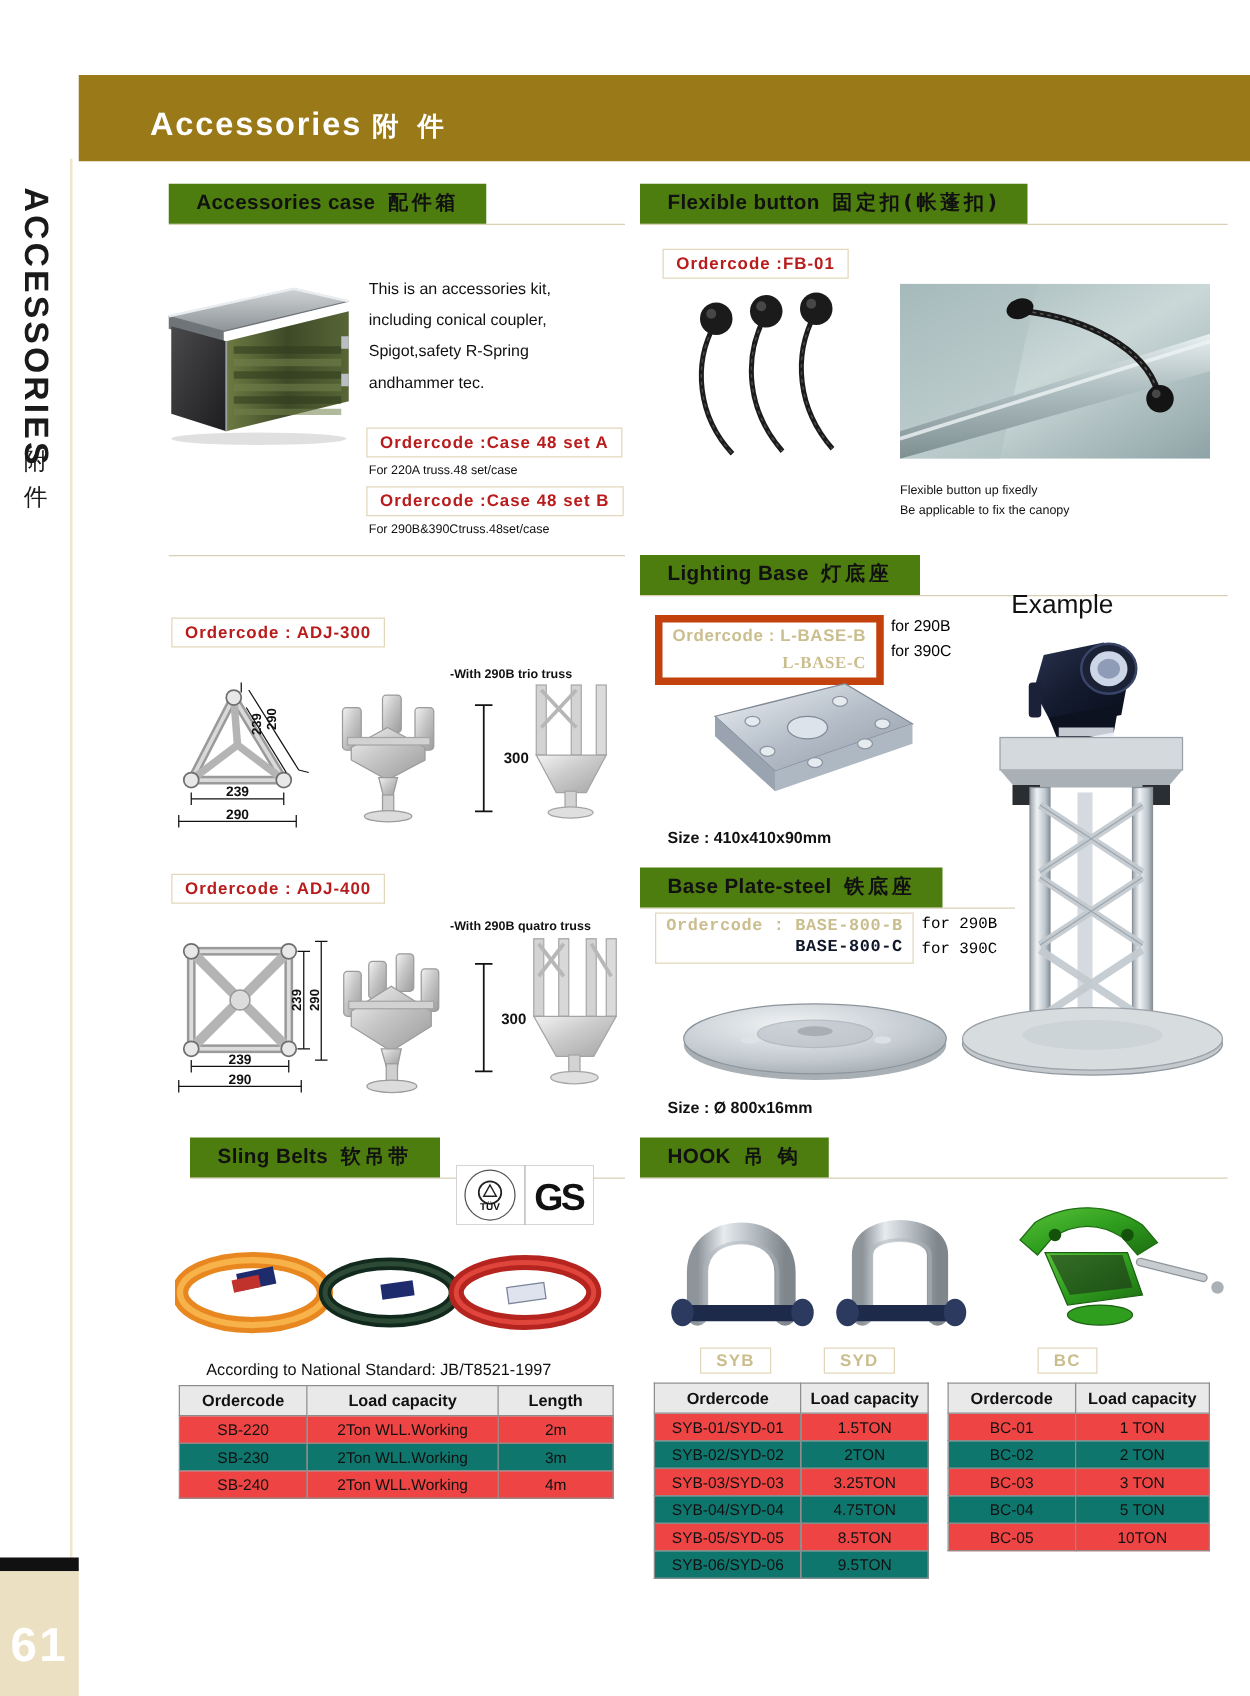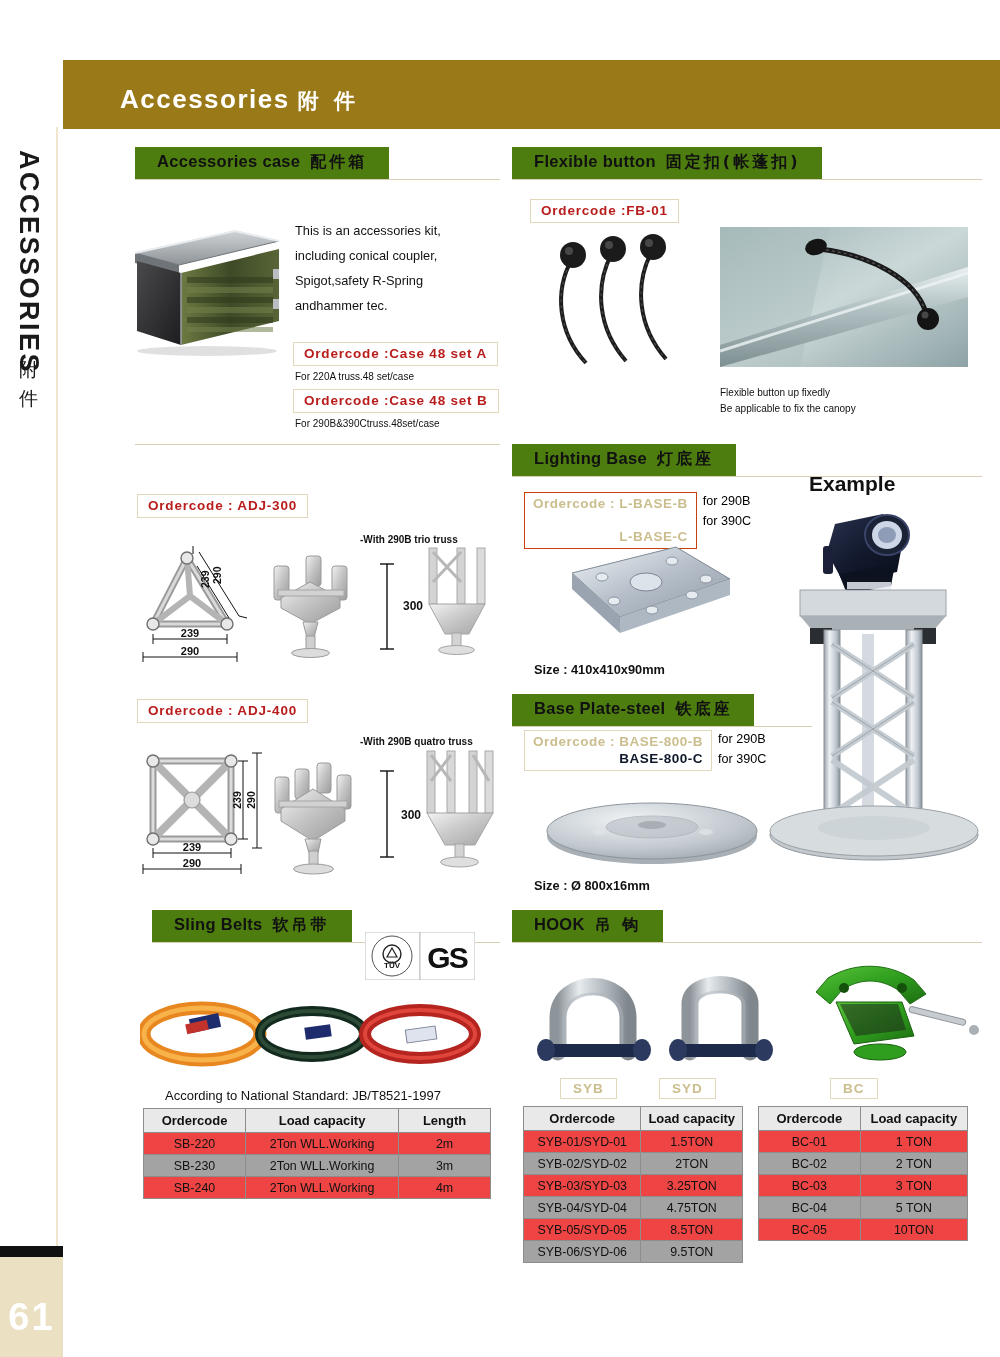--- a/index.html
+++ b/index.html
@@ -114,21 +114,21 @@
   table.spec { border-collapse: collapse; font-size: 12.4px; }
   table.spec th {
     background: #e9e9e9; color: #111; font-weight: bold;
     border: 1px solid #8d8d8d; padding: 4px 6px; text-align: center;
     font-size: 13px;
   }
   table.spec td {
     border: 1px solid #8d8d8d; padding: 3.5px 6px; text-align: center;
     background: #ef4444; color: #111;
   }
-  table.spec tr.alt td { background: #a3a3a3; }
+  table.spec tr.alt td { background: #0f766e; }
 
   
   .imgbox { position: relative; }
 
   .badge-sm {
     display:inline-block; border:1px solid #e2d7bb; color:#cbbe8e;
     font-weight:bold; font-size:13.5px; padding:2px 12px; letter-spacing:1px;
   }
 
   .dim-label { font-size: 10.5px; font-weight: bold; fill: #111; }
@@ -524,23 +524,23 @@
 
     <div style="position:absolute;left:0;top:315px;width:470px;">
       <div class="sec-head">
         <span class="en">Lighting Base</span><span class="cn">灯底座</span>
       </div>
       <div class="head-rule"></div>
 
       
       <div style="position:absolute;left:12px;top:48px;">
         <div style="display:flex;align-items:flex-start;">
-          <div style="border:1px solid #c2410c;padding:3px 8px 4px 8px;">
+          <div style="border:6px solid #c2410c;padding:3px 8px 4px 8px;">
             <div style="color:#cbbe8e;font-weight:bold;font-size:13.5px;letter-spacing:0.5px;white-space:nowrap;">Ordercode : L-BASE-B</div>
-            <div style="color:#cbbe8e;font-weight:bold;font-size:13.5px;letter-spacing:0.5px;text-align:right;white-space:nowrap;margin-top:18px;">L-BASE-C</div>
+            <div style="color:#cbbe8e;font-weight:bold;font-size:13.5px;letter-spacing:0.5px;text-align:right;white-space:nowrap;margin-top:6px;font-family:Liberation Serif, serif;">L-BASE-C</div>
           </div>
           <div style="margin-left:6px;font-size:12.6px;line-height:1.55;">
             <div>for 290B</div>
             <div>for 390C</div>
           </div>
         </div>
       </div>
 
       
       <div style="position:absolute;left:42px;top:95px;width:190px;height:115px;">
@@ -562,21 +562,21 @@
             <ellipse cx="152" cy="40" rx="6" ry="4"></ellipse>
             <ellipse cx="60" cy="62" rx="6" ry="4"></ellipse>
             <ellipse cx="98" cy="71" rx="6" ry="4"></ellipse>
             <ellipse cx="138" cy="56" rx="6" ry="4"></ellipse>
           </g>
         </svg>
       </div>
       <div class="small-txt" style="position:absolute;left:22px;top:216px;font-weight:bold;font-size:12.8px;">Size : 410x410x90mm</div>
 
       
-      <div style="position:absolute;left:297px;top:28px;font-size:21px;font-weight:bold;color:#111;">Example</div>
+      <div style="position:absolute;left:297px;top:28px;font-size:21px;font-weight:normal;color:#111;">Example</div>
       <div style="position:absolute;left:250px;top:58px;width:230px;height:370px;">
         <svg width="230" height="370" viewBox="0 0 230 370">
           <defs>
             <linearGradient id="alum" x1="0" y1="0" x2="1" y2="0">
               <stop offset="0" stop-color="#9aa2aa"></stop>
                 <stop offset="0.35" stop-color="#eef2f5"></stop>
                 <stop offset="0.75" stop-color="#bfc7ce"></stop>
                 <stop offset="1" stop-color="#879098"></stop>
             </linearGradient>
             <linearGradient id="fixture" x1="0" y1="0" x2="1" y2="1">
@@ -627,21 +627,21 @@
         </svg>
       </div>
     </div>
 
     <div style="position:absolute;left:0;top:565px;width:300px;">
       <div class="sec-head">
         <span class="en">Base Plate-steel</span><span class="cn">铁底座</span>
       </div>
       <div class="head-rule"></div>
 
-      <div style="position:absolute;left:12px;top:36px;">
+      <div style="position:absolute;left:12px;top:36px;font-family:Liberation Mono, monospace;">
         <div style="display:flex;align-items:flex-start;">
           <div style="border:1px solid #e2d7bb;padding:3px 8px 4px 8px;">
             <div style="color:#cbbe8e;font-weight:bold;font-size:13.5px;letter-spacing:0.5px;white-space:nowrap;">Ordercode : BASE-800-B</div>
             <div style="color:#0f172a;font-weight:bold;font-size:13.5px;letter-spacing:0.5px;text-align:right;white-space:nowrap;margin-top:2px;">BASE-800-C</div>
           </div>
           <div style="margin-left:6px;font-size:12.6px;line-height:1.55;">
             <div>for 290B</div>
             <div>for 390C</div>
           </div>
         </div>

